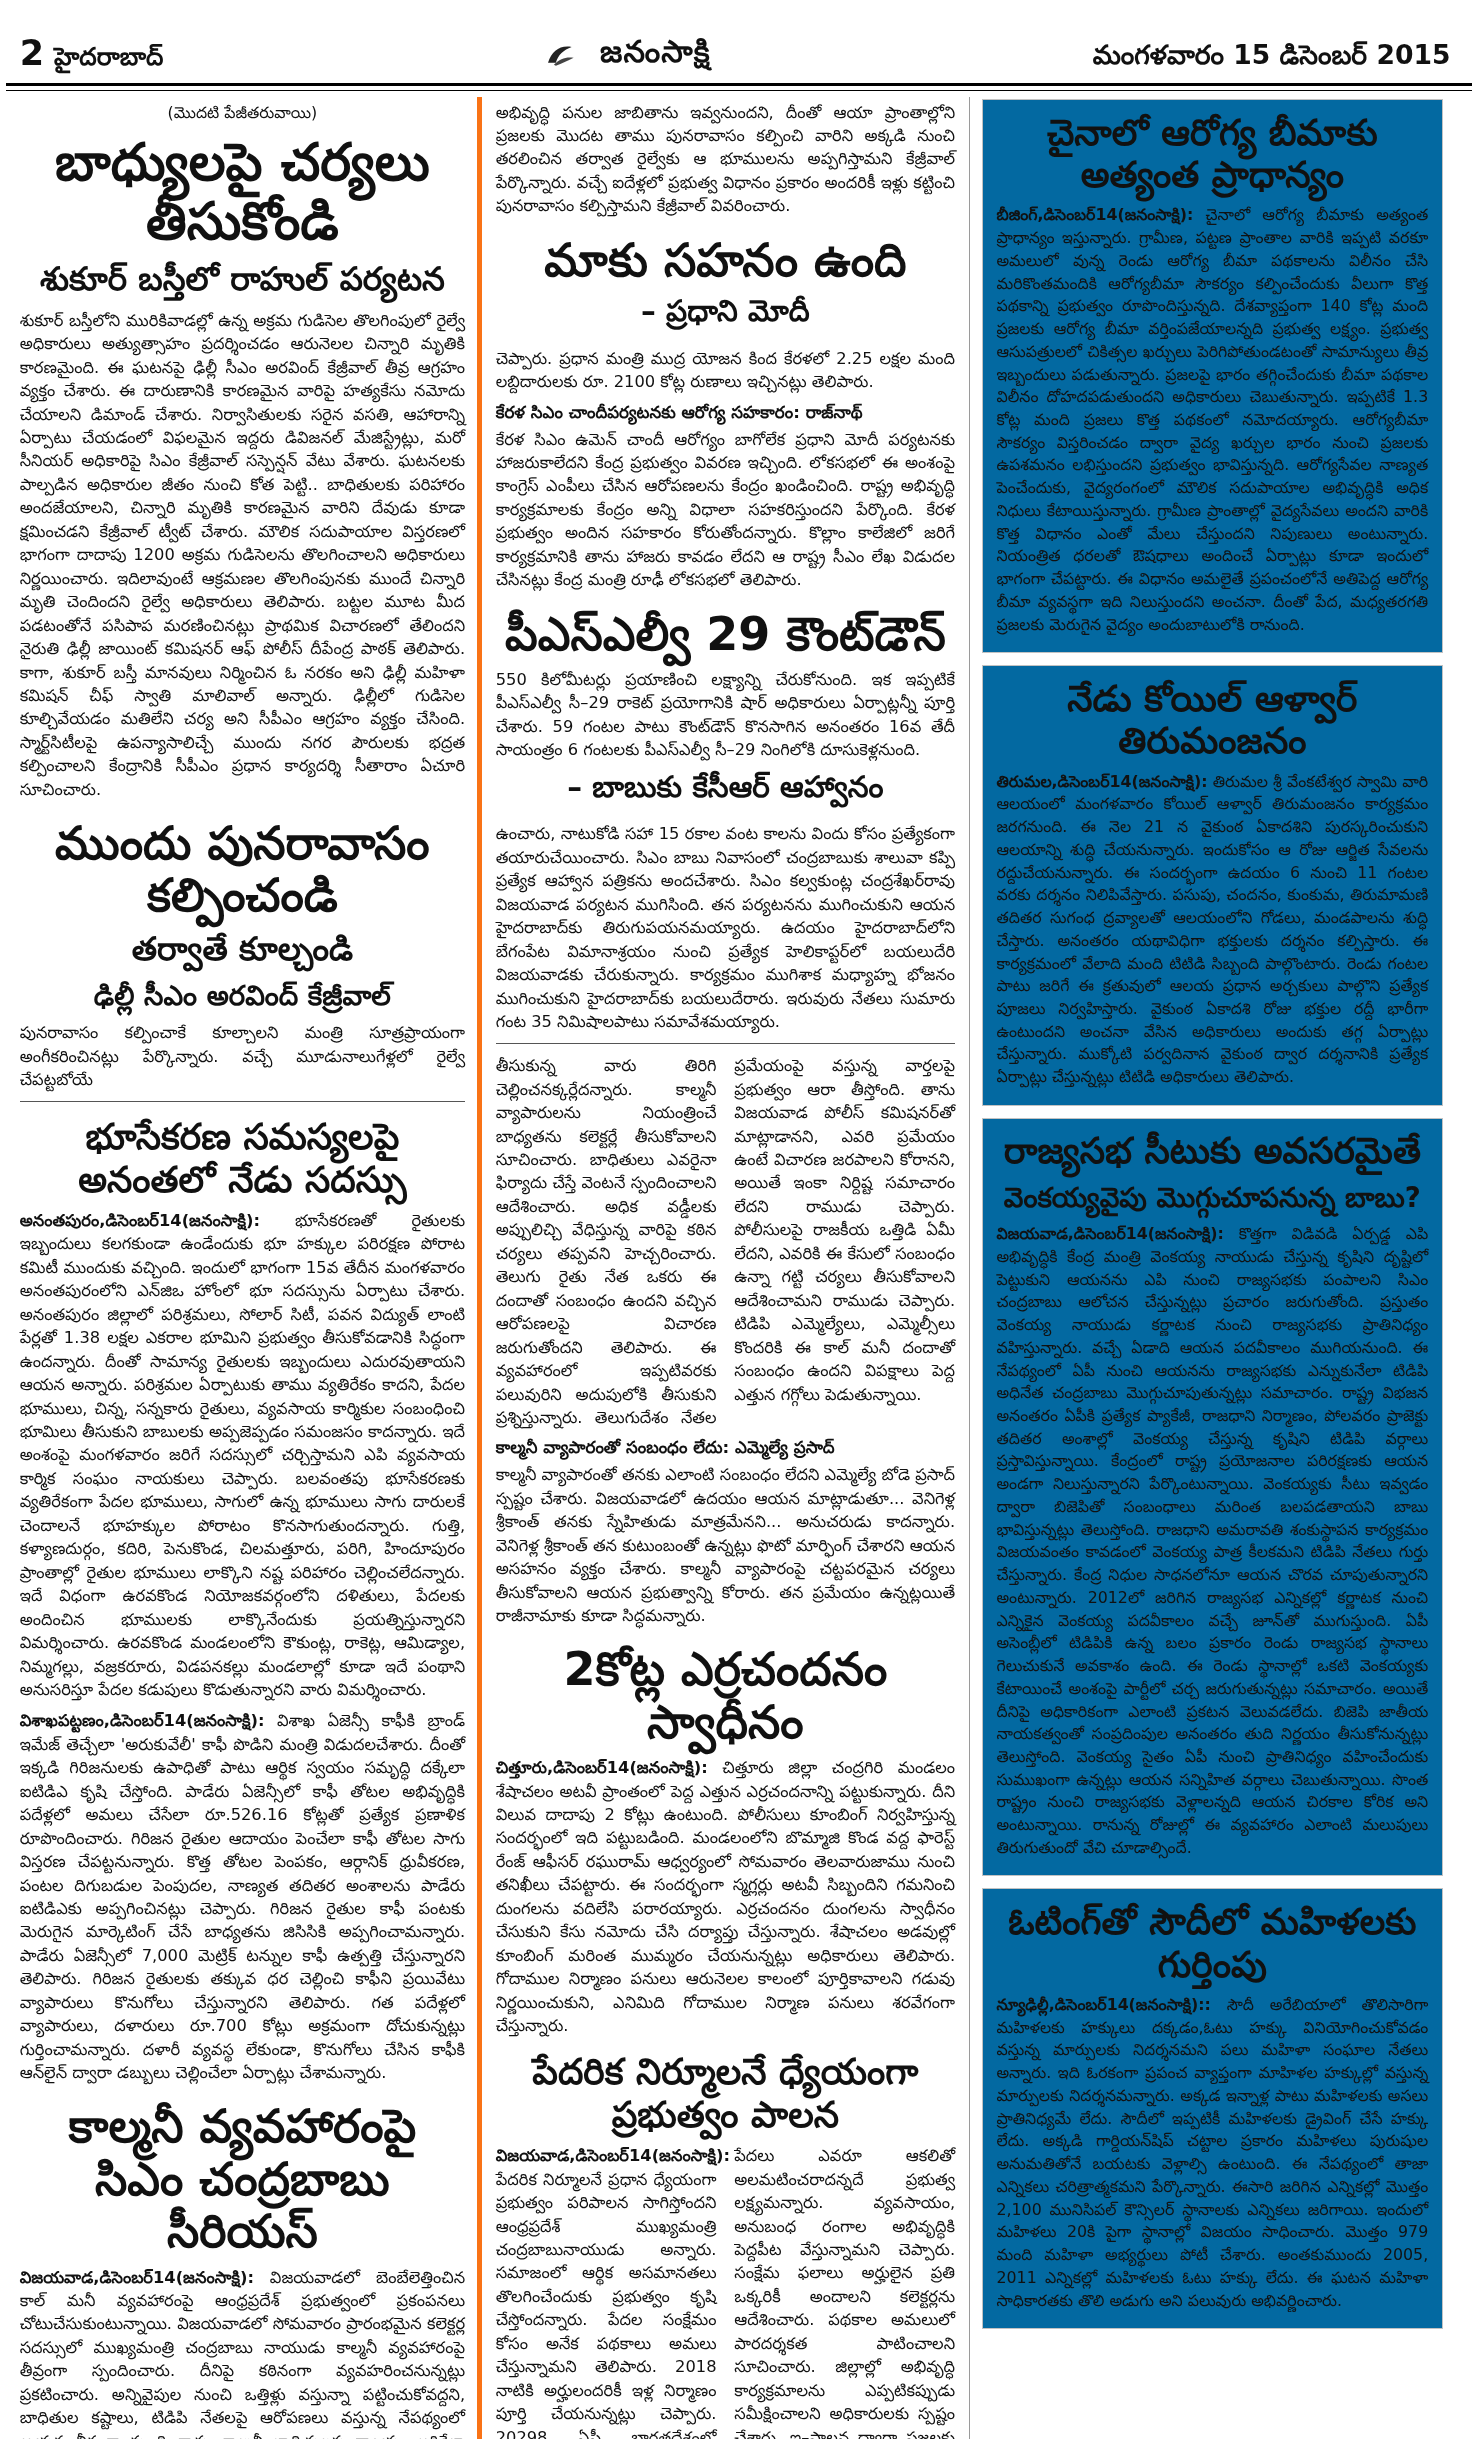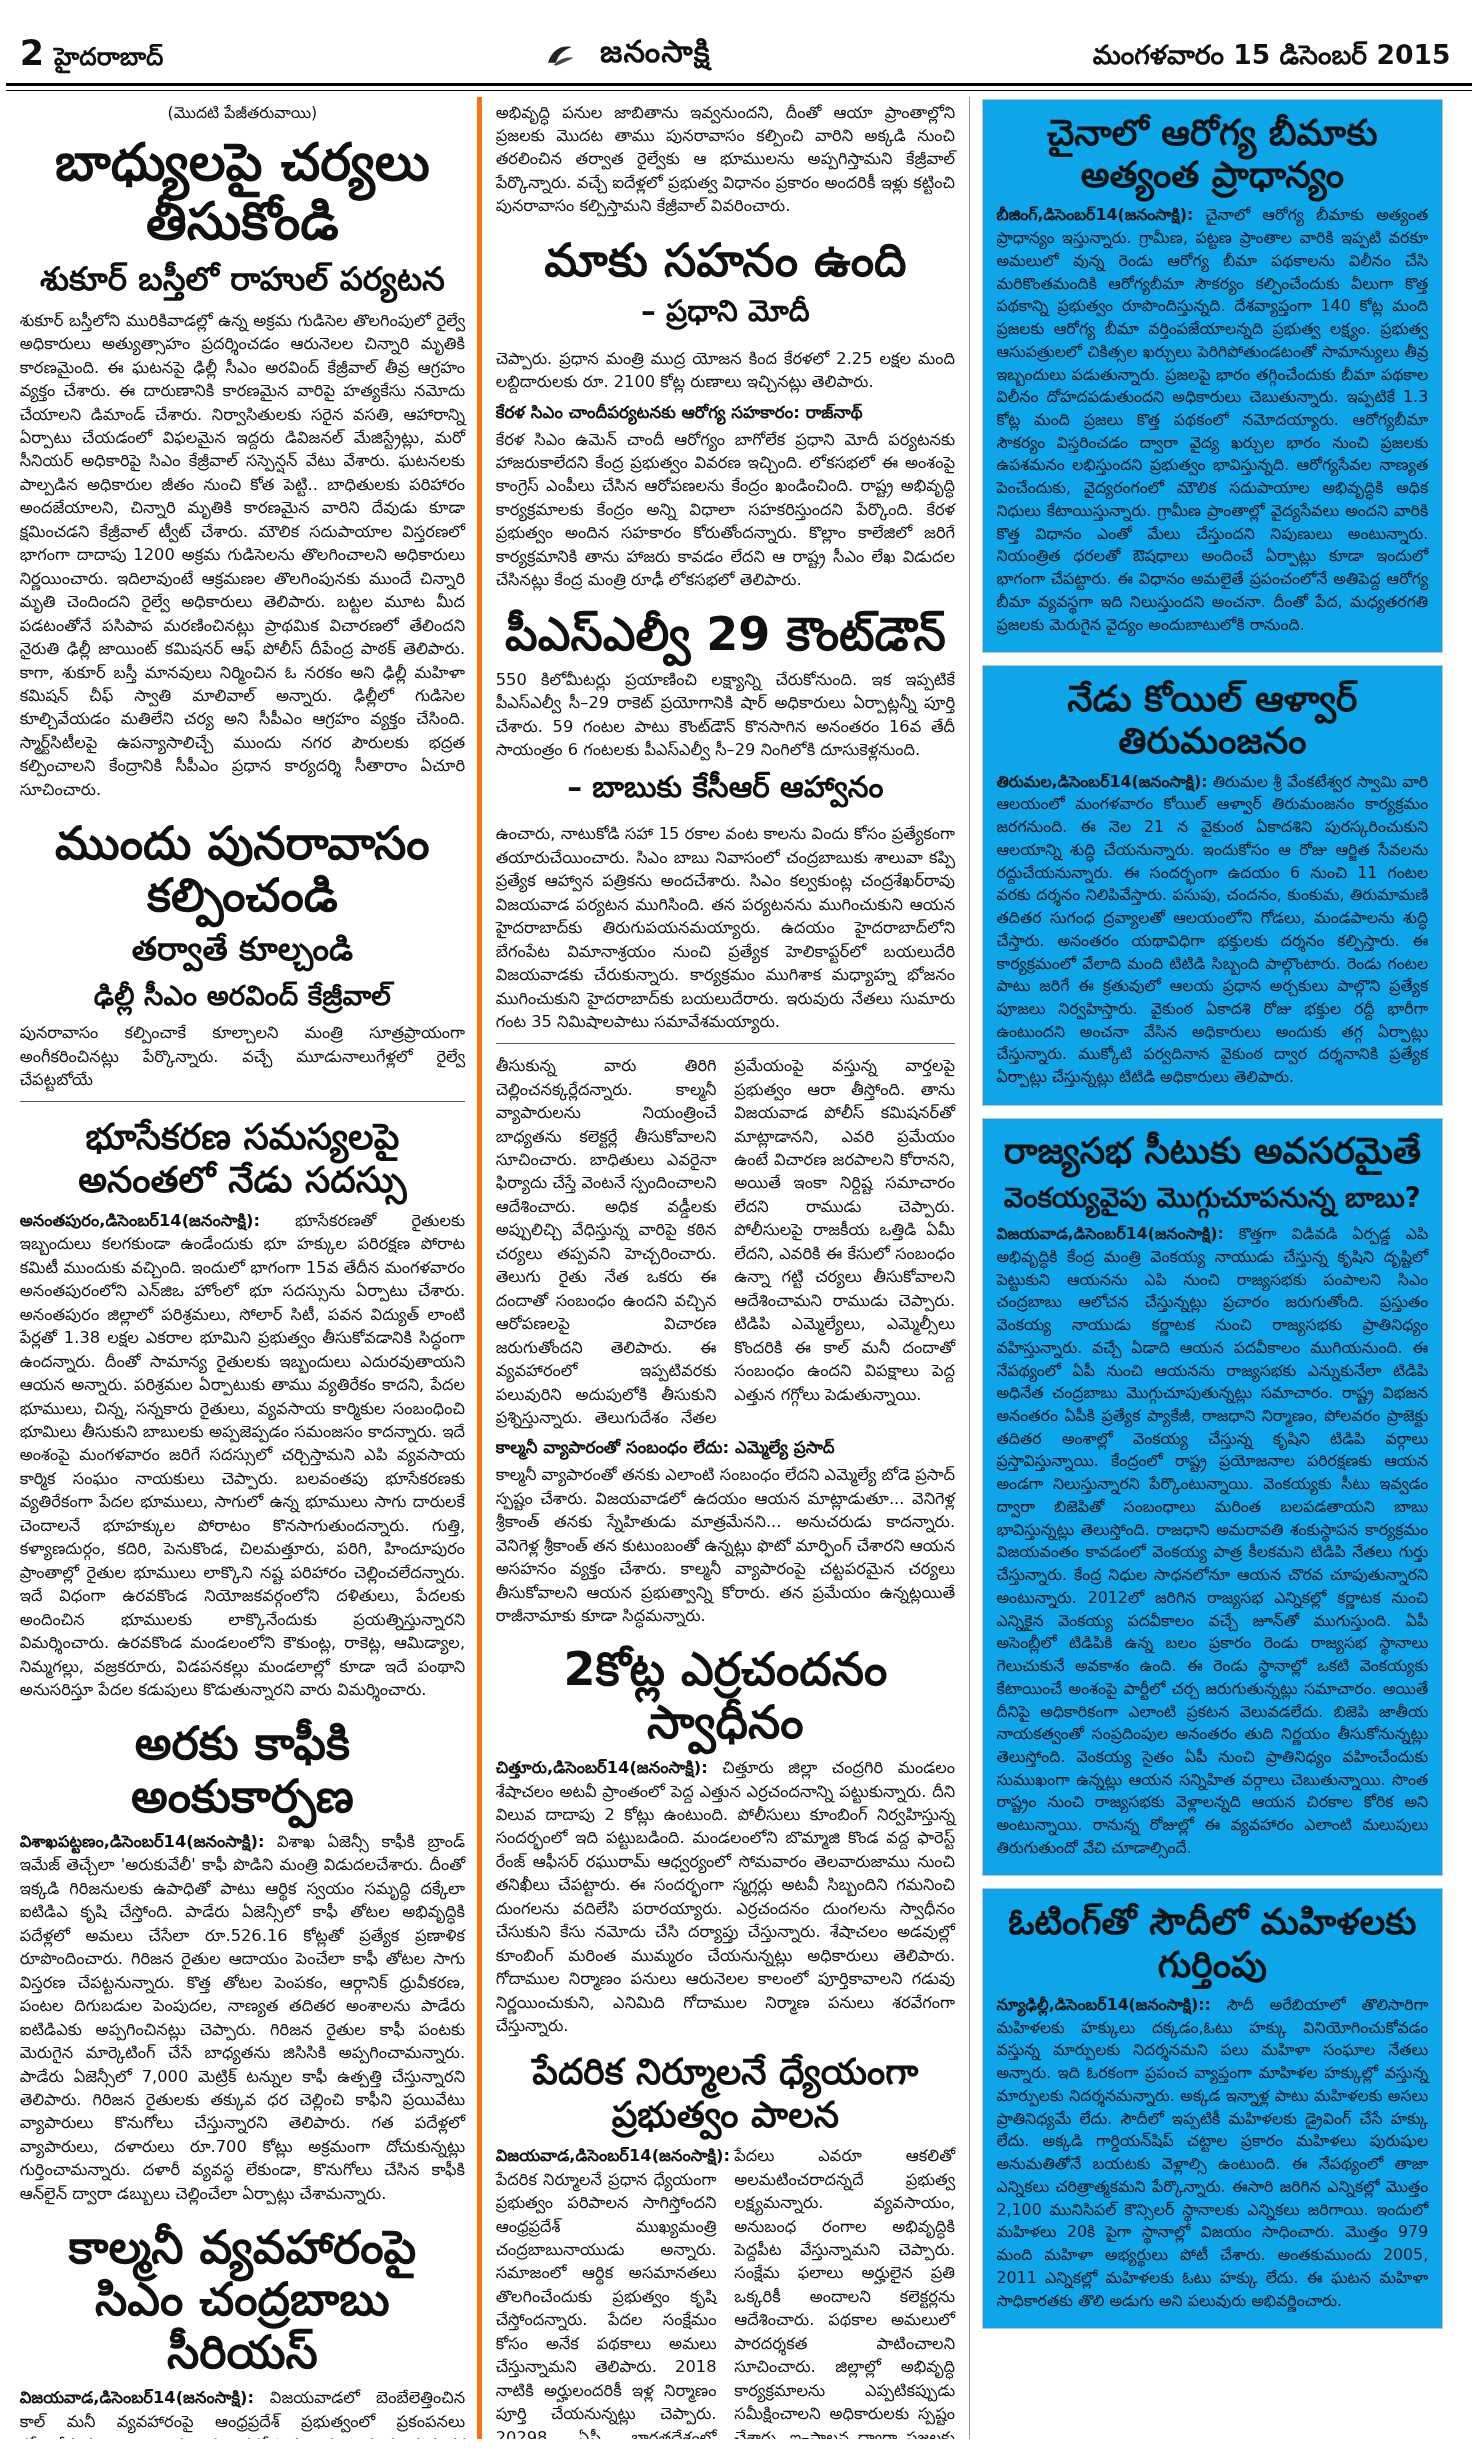--- a/index.html
+++ b/index.html
@@ -28,21 +28,21 @@
   .headline-md{font-size:36px;line-height:1.18;font-weight:bold;text-align:center;margin:13.8px 0 7.9px 0;}
   .subhead{font-size:32.5px;font-weight:bold;text-align:center;margin:2px 0 9.9px 0;line-height:1.2;}
   .subhead-sm{font-size:27.6px;font-weight:bold;text-align:center;margin:2px 0 7.9px 0;line-height:1.25;}
   .byline{font-size:29.6px;font-weight:bold;text-align:center;margin:0 0 11.8px 0;}
   .body{font-size:16.3px;line-height:1.44;text-align:justify;margin:0 0 7.9px 0;}
   .body .dateline{font-weight:bold;}
   .inline-subhead{font-size:16.7px;font-weight:bold;text-align:left;margin:2px 0 2px 0;}
   .rule{border:none;border-top:1px solid #555;margin:9.9px 0;}
   .twocol{column-count:2;column-gap:17.7px;column-rule:none;}
   
-  .graybox{background:#0ea5e9;border:1px solid #c2c2c2;padding:9.9px 13.8px 7.9px 13.8px;margin:0 0 11.8px 0;box-sizing:border-box;}
+  .graybox{background:#0369a1;border:1px solid #c2c2c2;padding:9.9px 13.8px 7.9px 13.8px;margin:0 0 11.8px 0;box-sizing:border-box;}
   .graybox .headline-md{margin-top:2px;}
   .graybox .body{font-size:15.8px;}
   
   .logo{width:29.6px;height:25.6px;display:inline-block;}
 </style>
 </head>
 <body>
 
 <div class="page">
 
@@ -83,21 +83,20 @@
       </div>
 
       <hr class="rule">
 
       <div>
         <h1 class="headline-md">భూసేకరణ సమస్యలపై అనంతలో నేడు సదస్సు</h1>
         <p class="body"><b class="dateline">అనంతపురం,డిసెంబర్14(జనంసాక్షి):</b> <span>భూసేకరణతో రైతులకు ఇబ్బందులు కలగకుండా ఉండేందుకు భూ హక్కుల పరిరక్షణ పోరాట కమిటీ ముందుకు వచ్చింది. ఇందులో భాగంగా 15వ తేదీన మంగళవారం అనంతపురంలోని ఎన్‌జిఒ హోంలో భూ సదస్సును ఏర్పాటు చేశారు. అనంతపురం జిల్లాలో పరిశ్రమలు, సోలార్ సిటీ, పవన విద్యుత్ లాంటి పేర్లతో 1.38 లక్షల ఎకరాల భూమిని ప్రభుత్వం తీసుకోవడానికి సిద్ధంగా ఉందన్నారు. దీంతో సామాన్య రైతులకు ఇబ్బందులు ఎదురవుతాయని ఆయన అన్నారు. పరిశ్రమల ఏర్పాటుకు తాము వ్యతిరేకం కాదని, పేదల భూములు, చిన్న, సన్నకారు రైతులు, వ్యవసాయ కార్మికుల సంబంధించి భూమిలు తీసుకుని బాబులకు అప్పజెప్పడం సమంజసం కాదన్నారు. ఇదే అంశంపై మంగళవారం జరిగే సదస్సులో చర్చిస్తామని ఎపి వ్యవసాయ కార్మిక సంఘం నాయకులు చెప్పారు. బలవంతపు భూసేకరణకు వ్యతిరేకంగా పేదల భూములు, సాగులో ఉన్న భూములు సాగు దారులకే చెందాలనే భూహక్కుల పోరాటం కొనసాగుతుందన్నారు. గుత్తి, కళ్యాణదుర్గం, కదిరి, పెనుకొండ, చిలమత్తూరు, పరిగి, హిందూపురం ప్రాంతాల్లో రైతుల భూములు లాక్కొని నష్ట పరిహారం చెల్లించలేదన్నారు. ఇదే విధంగా ఉరవకొండ నియోజకవర్గంలోని దళితులు, పేదలకు అందించిన భూములకు లాక్కొనేందుకు ప్రయత్నిస్తున్నారని విమర్శించారు. ఉరవకొండ మండలంలోని కౌకుంట్ల, రాకెట్ల, ఆమిడ్యాల, నిమ్మగల్లు, వజ్రకరూరు, విడపనకల్లు మండలాల్లో కూడా ఇదే పంథాని అనుసరిస్తూ పేదల కడుపులు కొడుతున్నారని వారు విమర్శించారు.</span></p>
       </div>
 
       <div>
-        <h1 class="headline-lg">అరకు కాఫీకి అంకుకార్పణ</h1>
         <p class="body"><b class="dateline">విశాఖపట్టణం,డిసెంబర్14(జనంసాక్షి):</b> <span>విశాఖ ఏజెన్సీ కాఫీకి బ్రాండ్ ఇమేజ్ తెచ్చేలా 'అరుకువేలీ' కాఫీ పొడిని మంత్రి విడుదలచేశారు. దీంతో ఇక్కడి గిరిజనులకు ఉపాధితో పాటు ఆర్థిక స్వయం సమృద్ధి దక్కేలా ఐటిడిఎ కృషి చేస్తోంది. పాడేరు ఏజెన్సీలో కాఫీ తోటల అభివృద్ధికి పదేళ్లలో అమలు చేసేలా రూ.526.16 కోట్లతో ప్రత్యేక ప్రణాళిక రూపొందించారు. గిరిజన రైతుల ఆదాయం పెంచేలా కాఫీ తోటల సాగు విస్తరణ చేపట్టనున్నారు. కొత్త తోటల పెంపకం, ఆర్గానిక్ ధ్రువీకరణ, పంటల దిగుబడుల పెంపుదల, నాణ్యత తదితర అంశాలను పాడేరు ఐటిడిఎకు అప్పగించినట్లు చెప్పారు. గిరిజన రైతుల కాఫీ పంటకు మెరుగైన మార్కెటింగ్ చేసే బాధ్యతను జిసిసికి అప్పగించామన్నారు. పాడేరు ఏజెన్సీలో 7,000 మెట్రిక్ టన్నుల కాఫీ ఉత్పత్తి చేస్తున్నారని తెలిపారు. గిరిజన రైతులకు తక్కువ ధర చెల్లించి కాఫీని ప్రయివేటు వ్యాపారులు కొనుగోలు చేస్తున్నారని తెలిపారు. గత పదేళ్లలో వ్యాపారులు, దళారులు రూ.700 కోట్లు అక్రమంగా దోచుకున్నట్లు గుర్తించామన్నారు. దళారీ వ్యవస్థ లేకుండా, కొనుగోలు చేసిన కాఫీకి ఆన్‌లైన్ ద్వారా డబ్బులు చెల్లించేలా ఏర్పాట్లు చేశామన్నారు.</span></p>
       </div>
 
       <div>
         <h1 class="headline-lg">కాల్మనీ వ్యవహారంపై సిఎం చంద్రబాబు సీరియస్</h1>
         <p class="body"><b class="dateline">విజయవాడ,డిసెంబర్14(జనంసాక్షి):</b> <span>విజయవాడలో బెంబేలెత్తించిన కాల్ మనీ వ్యవహారంపై ఆంధ్రప్రదేశ్ ప్రభుత్వంలో ప్రకంపనలు చోటుచేసుకుంటున్నాయి. విజయవాడలో సోమవారం ప్రారంభమైన కలెక్టర్ల సదస్సులో ముఖ్యమంత్రి చంద్రబాబు నాయుడు కాల్మనీ వ్యవహారంపై తీవ్రంగా స్పందించారు. దీనిపై కఠినంగా వ్యవహరించనున్నట్లు ప్రకటించారు. అన్నివైపుల నుంచి ఒత్తిళ్లు వస్తున్నా పట్టించుకోవద్దని, బాధితుల కష్టాలు, టిడిపి నేతలపై ఆరోపణలు వస్తున్న నేపథ్యంలో ఆయన తీవ్రంగా స్పందించారు. కాల్మనీ బాధితులకు న్యాయం జరిగేలా చూడాలని కలెక్టర్లను ఆదేశించారు. వడ్డీ వ్యాపారుల వేధింపులపై ఫిర్యాదులు అందిన వెంటనే కేసులు నమోదు చేయాలని పోలీసు అధికారులకు సూచించారు. ఈ వ్యవహారంలో ఎవరు తప్పు చేసినా ఉపేక్షించేది లేదని హెచ్చరించారు. బాధిత మహిళలకు రక్షణ కల్పించాలని, అక్రమ వడ్డీ వ్యాపారాలను పూర్తిగా నియంత్రించాలని స్పష్టం చేశారు. పేదల అవసరాలను ఆసరాగా చేసుకుని దోపిడీకి పాల్పడే వారిపై చట్టప్రకారం కఠిన చర్యలు తీసుకోవాలని ఆదేశించినట్లు సమాచారం.</span></p>
       </div>
 
     </div>
 

